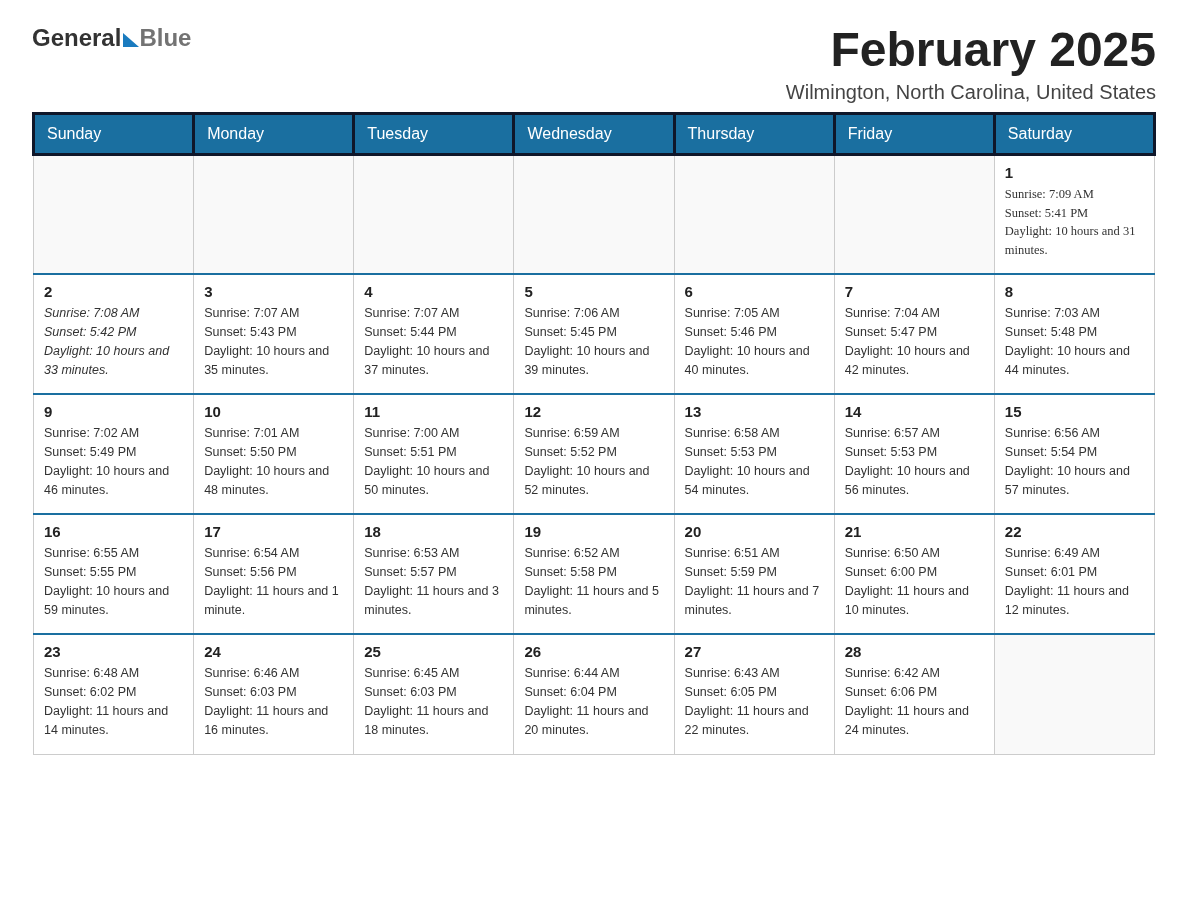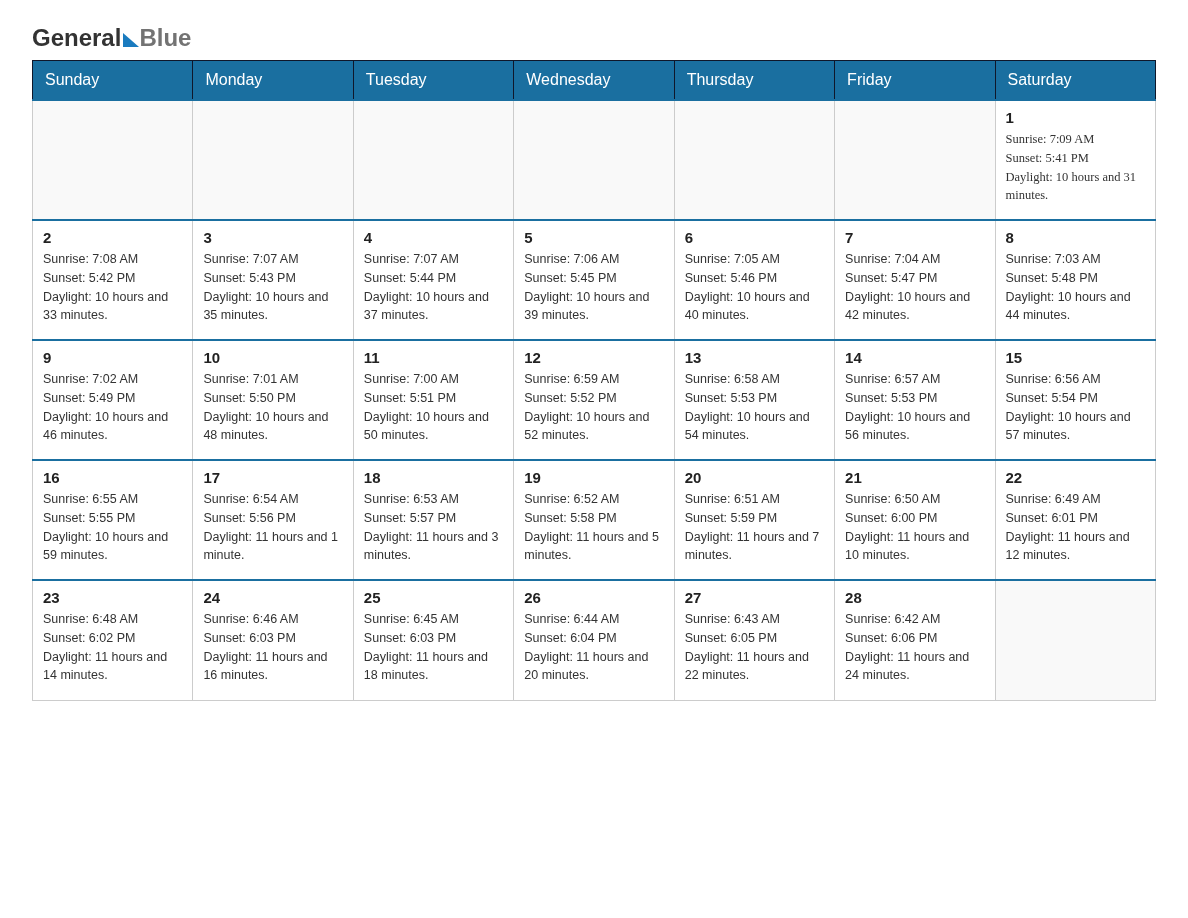--- a/index.html
+++ b/index.html
@@ -40,21 +40,21 @@
       border-collapse: collapse;
       margin-top: 8px;
     }
     .calendar th {
       background-color: #1a6fa0;
       color: #fff;
       font-size: 16px;
       font-weight: normal;
       padding: 10px 12px;
       text-align: left;
-      border: 1px solid #0f172a;
+      border: 3px solid #0f172a;
     }
     .calendar td {
       vertical-align: top;
       padding: 8px 10px;
       border: 1px solid #ccc;
       font-size: 13px;
       color: #333;
       width: 14.28%;
       min-height: 100px;
       height: 120px;
@@ -112,20 +112,24 @@
 <div class="header">
   <div class="logo">
     <div class="logo-row">
       <span class="logo-general">General</span>
       <span class="logo-arrow"></span>
     </div>
     <div class="logo-blue-row">
       <span class="logo-blue">Blue</span>
     </div>
   </div>
+  <div class="title-section">
+    <div class="month-title">February 2025</div>
+    <div class="location-title">Wilmington, North Carolina, United States</div>
+  </div>
 </div>
 
 <table class="calendar">
   <thead>
     <tr>
     <th>Sunday</th>
         <th>Monday</th>
         <th>Tuesday</th>
         <th>Wednesday</th>
         <th>Thursday</th>
@@ -144,21 +148,21 @@
         <td>
           <div class="day-number">1</div>
           <div class="day-info" style="white-space: pre-line; font-family: Liberation Serif, serif;">Sunrise: 7:09 AM
 Sunset: 5:41 PM
 Daylight: 10 hours and 31 minutes.</div>
         </td>
       </tr>
       <tr>
         <td>
           <div class="day-number">2</div>
-          <div class="day-info" style="white-space: pre-line;">Sunrise: 7:08 AM
+          <div class="day-info" style="white-space: pre-line; font-style: italic;">Sunrise: 7:08 AM
 Sunset: 5:42 PM
 Daylight: 10 hours and 33 minutes.</div>
         </td>
         <td>
           <div class="day-number">3</div>
           <div class="day-info" style="white-space: pre-line;">Sunrise: 7:07 AM
 Sunset: 5:43 PM
 Daylight: 10 hours and 35 minutes.</div>
         </td>
         <td>

